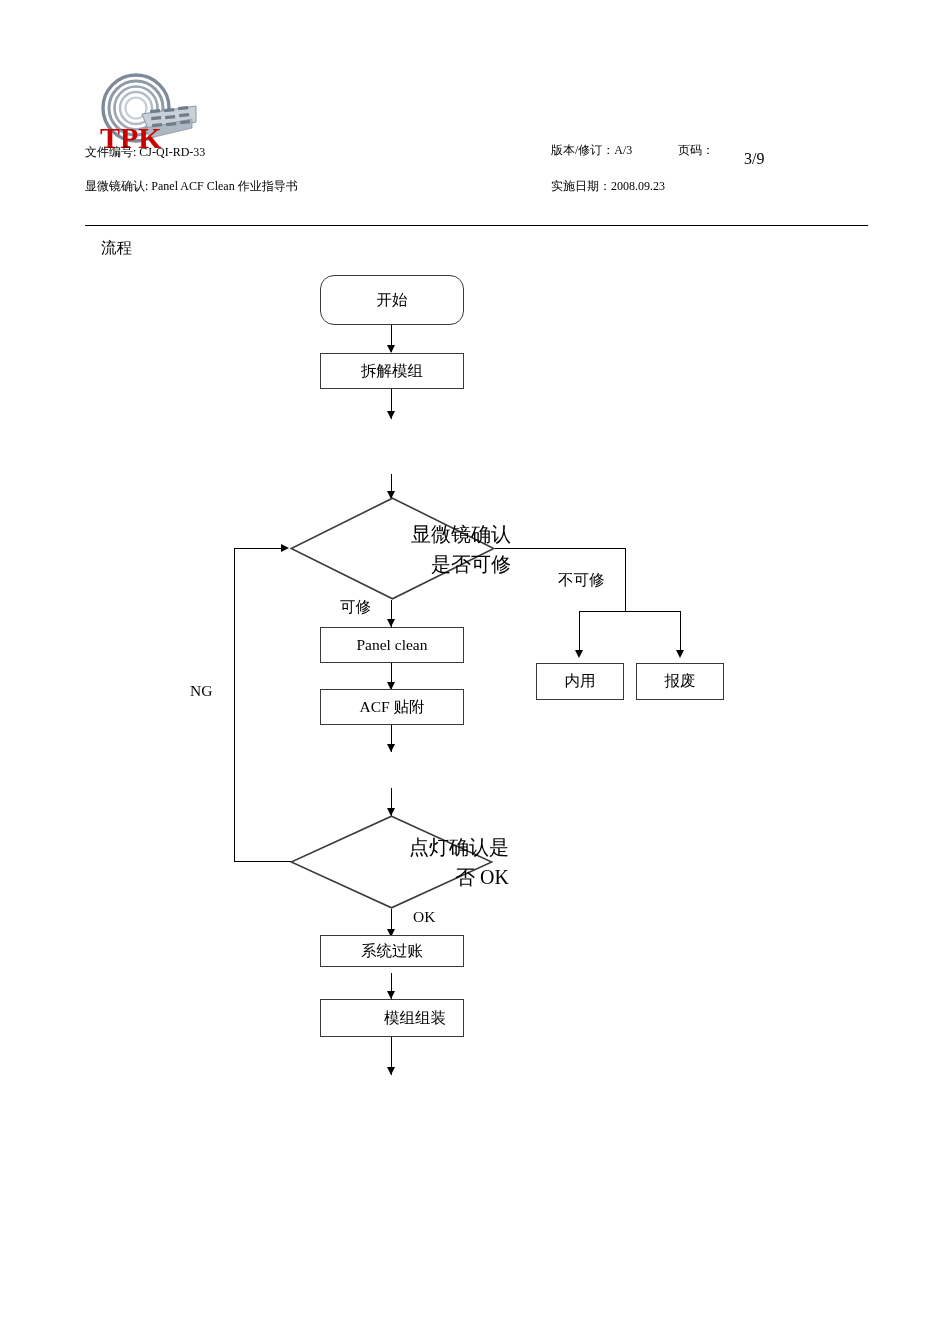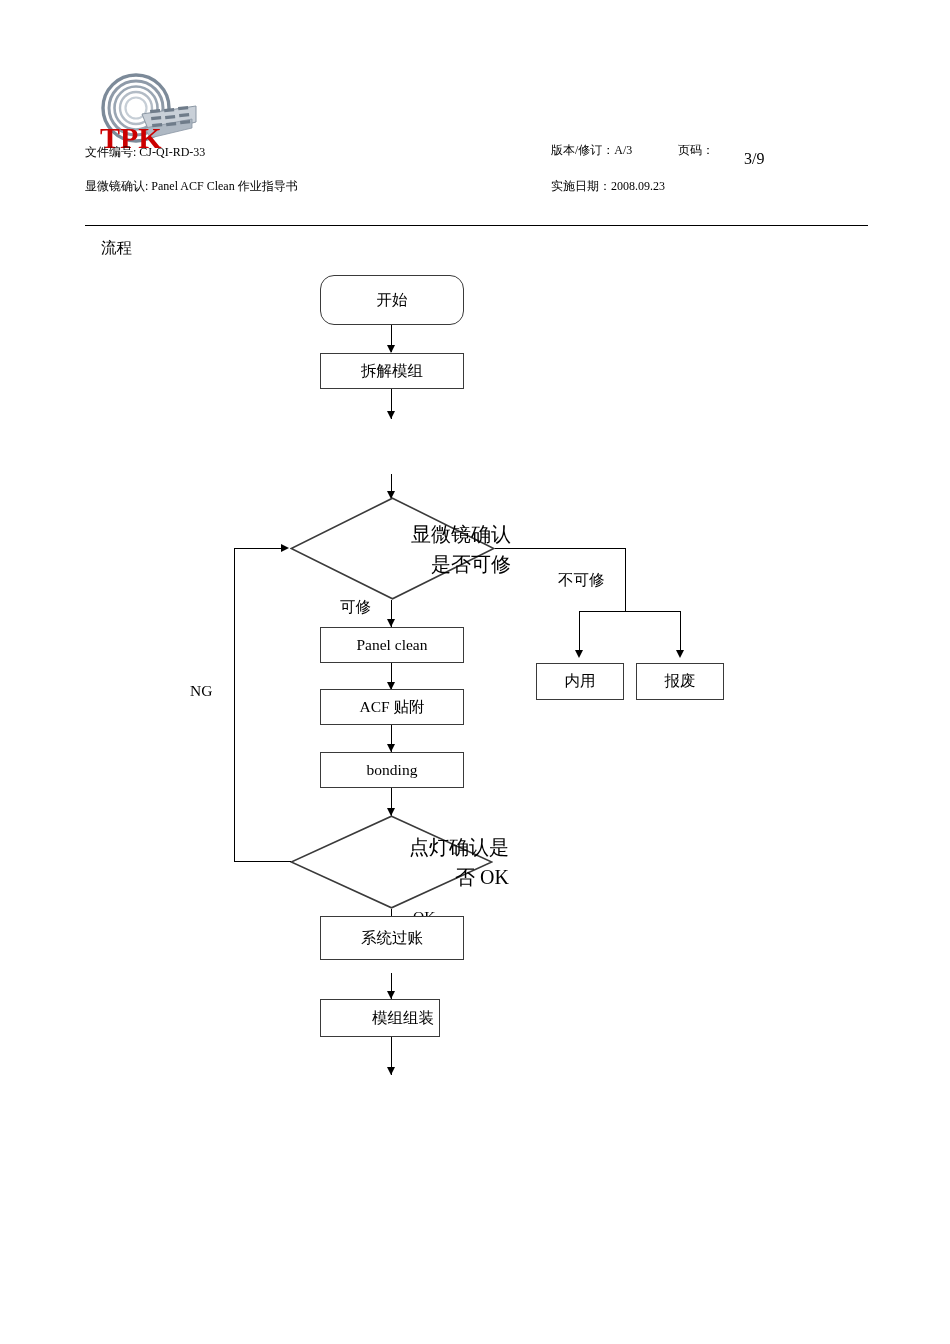--- a/index.html
+++ b/index.html
@@ -214,21 +214,20 @@
   <div class="node" style="left:636px; top:663px; width:88px; height:37px;">报废</div>
 
   <div class="node" style="left:320px; top:627px; width:144px; height:36px;">Panel clean</div>
   <div class="edge v" style="left:391px; top:663px; height:27px;"></div>
   <div class="arrow-down" style="left:387px; top:682px;"></div>
 
   <div class="node" style="left:320px; top:689px; width:144px; height:36px;">ACF 贴附</div>
   <div class="edge v" style="left:391px; top:725px; height:27px;"></div>
   <div class="arrow-down" style="left:387px; top:744px;"></div>
 
-  <div class="node" style="left:320px; top:752px; width:144px; height:36px;">bonding</div>
   <div class="edge v" style="left:391px; top:788px; height:28px;"></div>
   <div class="arrow-down" style="left:387px; top:808px;"></div>
 
   <div class="diamond" style="left:290px; top:815px; width:203px; height:94px;">
     <svg width="203" height="94" viewBox="0 0 203 94" xmlns="http://www.w3.org/2000/svg">
       <polygon points="101.5,1.2 201.8,47 101.5,92.8 1.2,47" fill="#ffffff" stroke="#3a3a3a" stroke-width="1.6"></polygon>
     </svg>
     <div class="dlabel">
       <span>点灯确认是</span>
       <span>否 OK</span>
@@ -238,22 +237,22 @@
   <div class="edge h" style="left:234px; top:861px; width:57px;"></div>
   <div class="edge v" style="left:234px; top:548px; height:314px;"></div>
   <div class="edge h" style="left:234px; top:548px; width:50px;"></div>
   <div class="arrow-right" style="left:281px; top:544px;"></div>
   <div class="edge-label" style="left:190px; top:682px;">NG</div>
 
   <div class="edge-label" style="left:413px; top:908px;">OK</div>
   <div class="edge v" style="left:391px; top:909px; height:28px;"></div>
   <div class="arrow-down" style="left:387px; top:929px;"></div>
 
-  <div class="node" style="left:320px; top:916px; width:144px; height:44px;">系统过账</div>
+  <div class="node" style="left:320px; top:935px; width:144px; height:32px;">系统过账</div>
   <div class="edge v" style="left:391px; top:973px; height:26px;"></div>
   <div class="arrow-down" style="left:387px; top:991px;"></div>
 
-  <div class="node" style="left:320px; top:999px; width:120px; height:38px;padding-left:46px;">模组组装</div>
+  <div class="node" style="left:320px; top:999px; width:144px; height:38px;padding-left:46px;">模组组装</div>
   <div class="edge v" style="left:391px; top:1037px; height:38px;"></div>
   <div class="arrow-down" style="left:387px; top:1067px;"></div>
 
 
 </div>
 
 </body></html>

